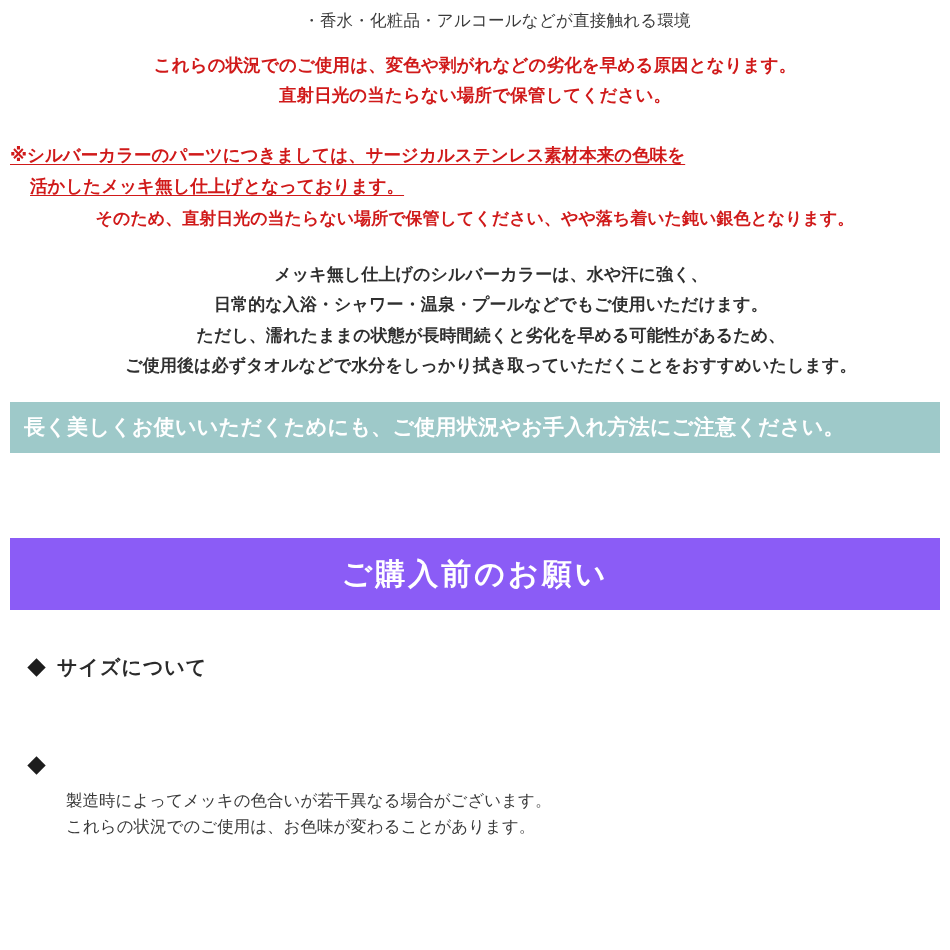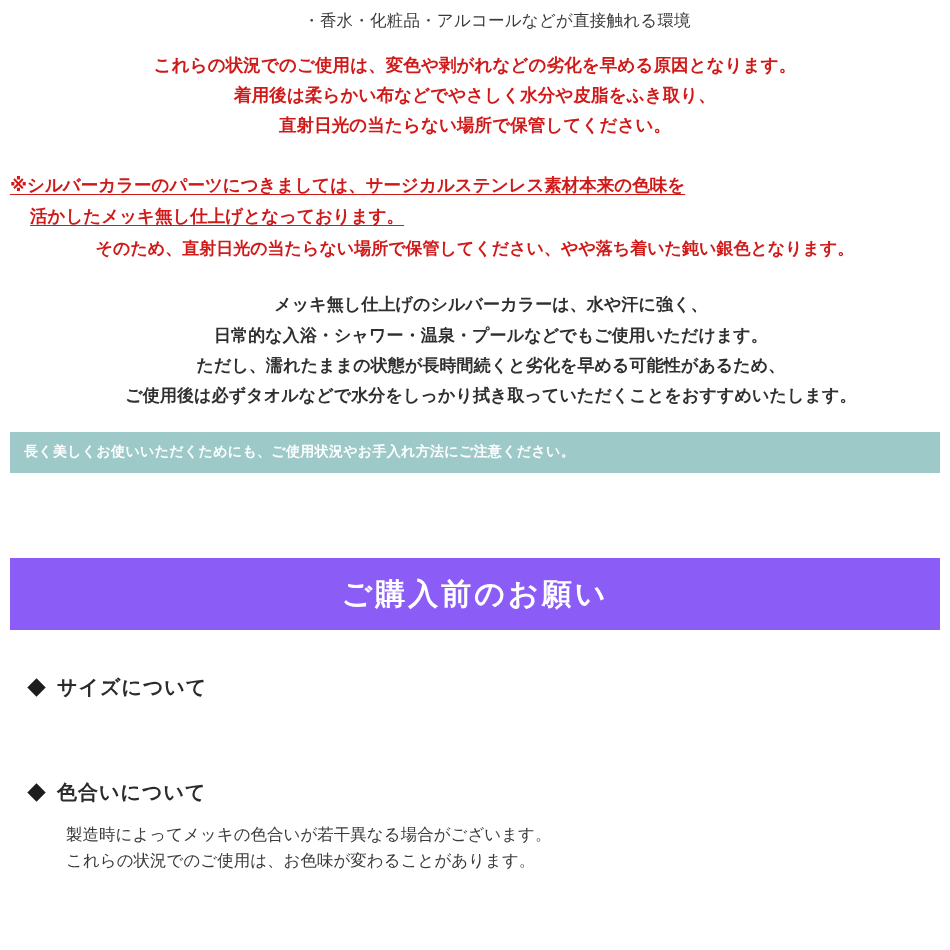--- a/index.html
+++ b/index.html
@@ -82,21 +82,21 @@
     font-weight: bold;
     letter-spacing: 0.1px;
   }
   .dark-block .line { line-height: 1.78; padding-left: 32px; }
 
   .highlight-bar {
     margin: 22px 10px 0 10px;
     background: #9ec9c9;
     color: #ffffff;
     font-weight: bold;
-    font-size: 14px;
+    font-size: 21px;
     padding: 11px 14px 12px 14px;
     box-sizing: border-box;
     letter-spacing: 0.3px;
     white-space: nowrap;
   }
 
   .section-header {
     margin: 85px 10px 0 10px;
     background: #8b5cf6;
     color: #ffffff;
@@ -147,21 +147,20 @@
 <body>
 
 <div class="page">
 
   <div class="top-note blk">
     <div class="line">・香水・化粧品・アルコールなどが直接触れる環境</div>
   </div>
 
   <div class="red-block blk">
     <div class="line">これらの状況でのご使用は、変色や剥がれなどの劣化を早める原因となります。</div>
-    <div class="line">着用後は柔らかい布などでやさしく水分や皮脂をふき取り、</div>
     <div class="line">直射日光の当たらない場所で保管してください。</div>
   </div>
 
   <div class="silver-block blk">
     <div class="line l1"><span class="ul">※シルバーカラーのパーツにつきましては、サージカルステンレス素材本来の色味を</span></div>
     <div class="line l2"><span class="ul">活かしたメッキ無し仕上げとなっております。</span></div>
     <div class="line l3">そのため、直射日光の当たらない場所で保管してください、やや落ち着いた鈍い銀色となります。</div>
   </div>
 
   <div class="dark-block blk">
@@ -178,21 +177,20 @@
   <div class="item">
     <div class="item-title">
       <span class="diamond"></span>
       <span>サイズについて</span>
     </div>
   </div>
 
   <div class="item second">
     <div class="item-title">
       <span class="diamond"></span>
-      <span>色合いについて</span>
     </div>
     <div class="item-body">
       <div class="line">製造時によってメッキの色合いが若干異なる場合がございます。</div>
       <div class="line">これらの状況でのご使用は、お色味が変わることがあります。</div>
     </div>
   </div>
 
 </div>
 
 </body></html>

